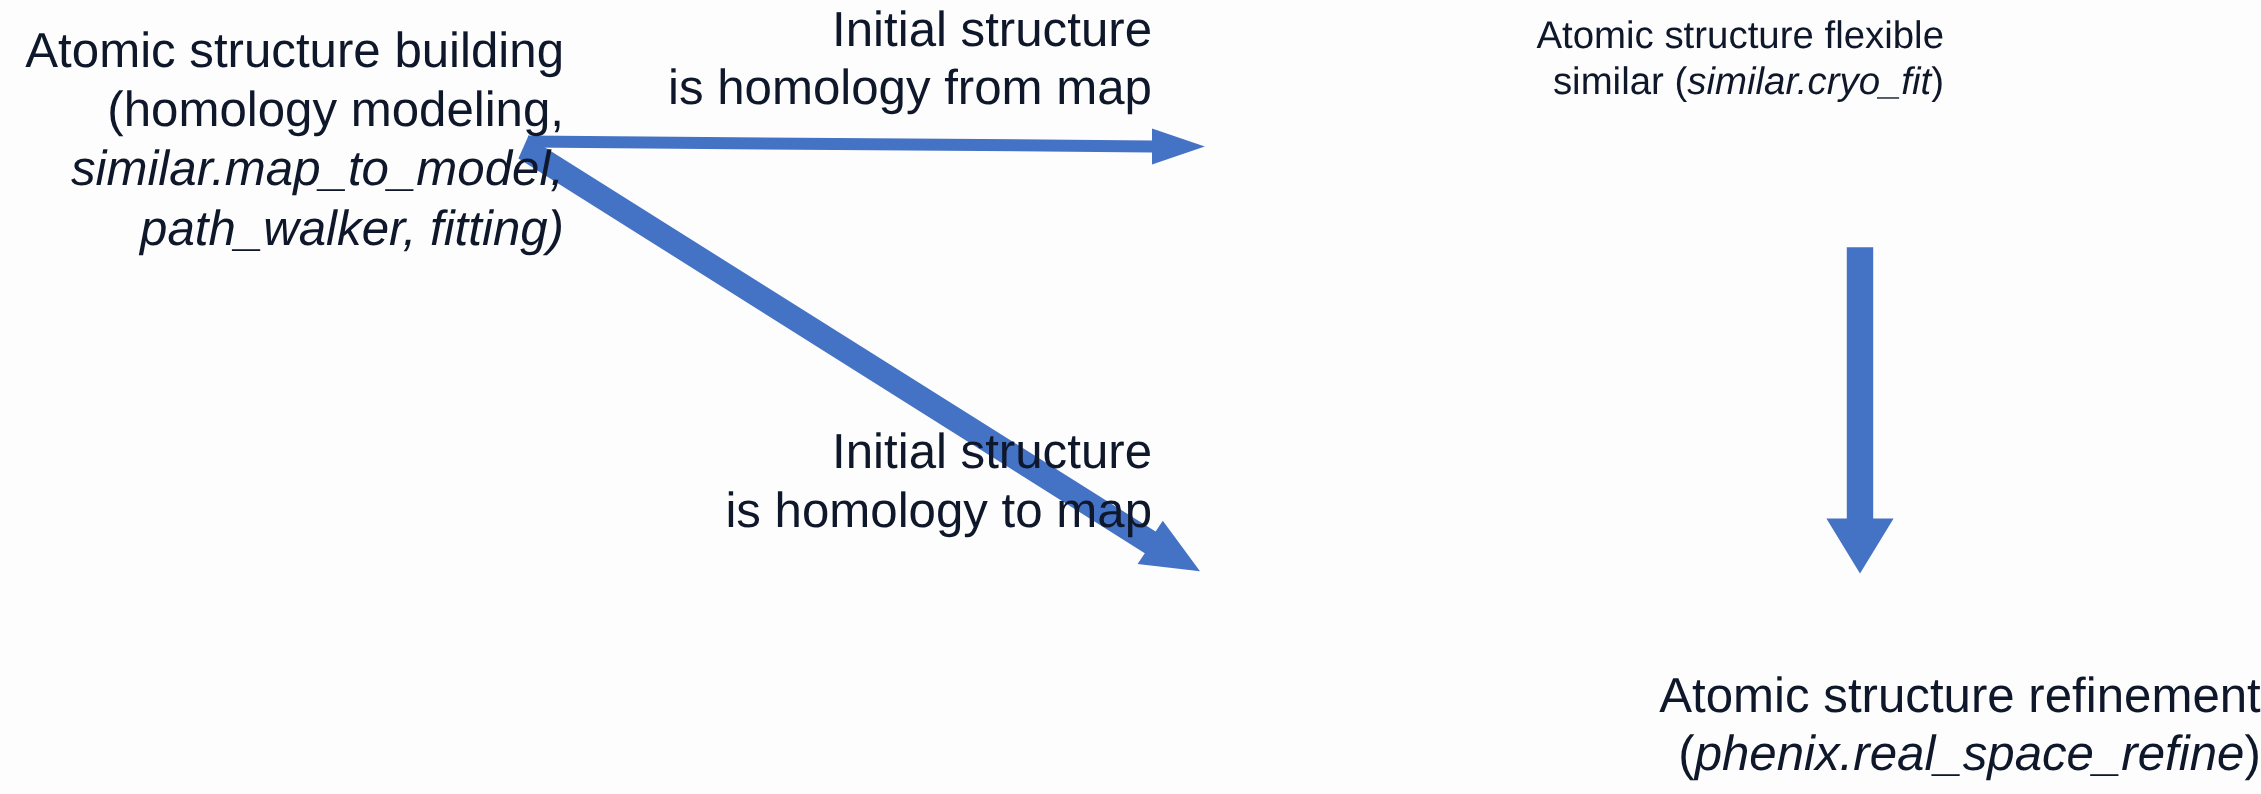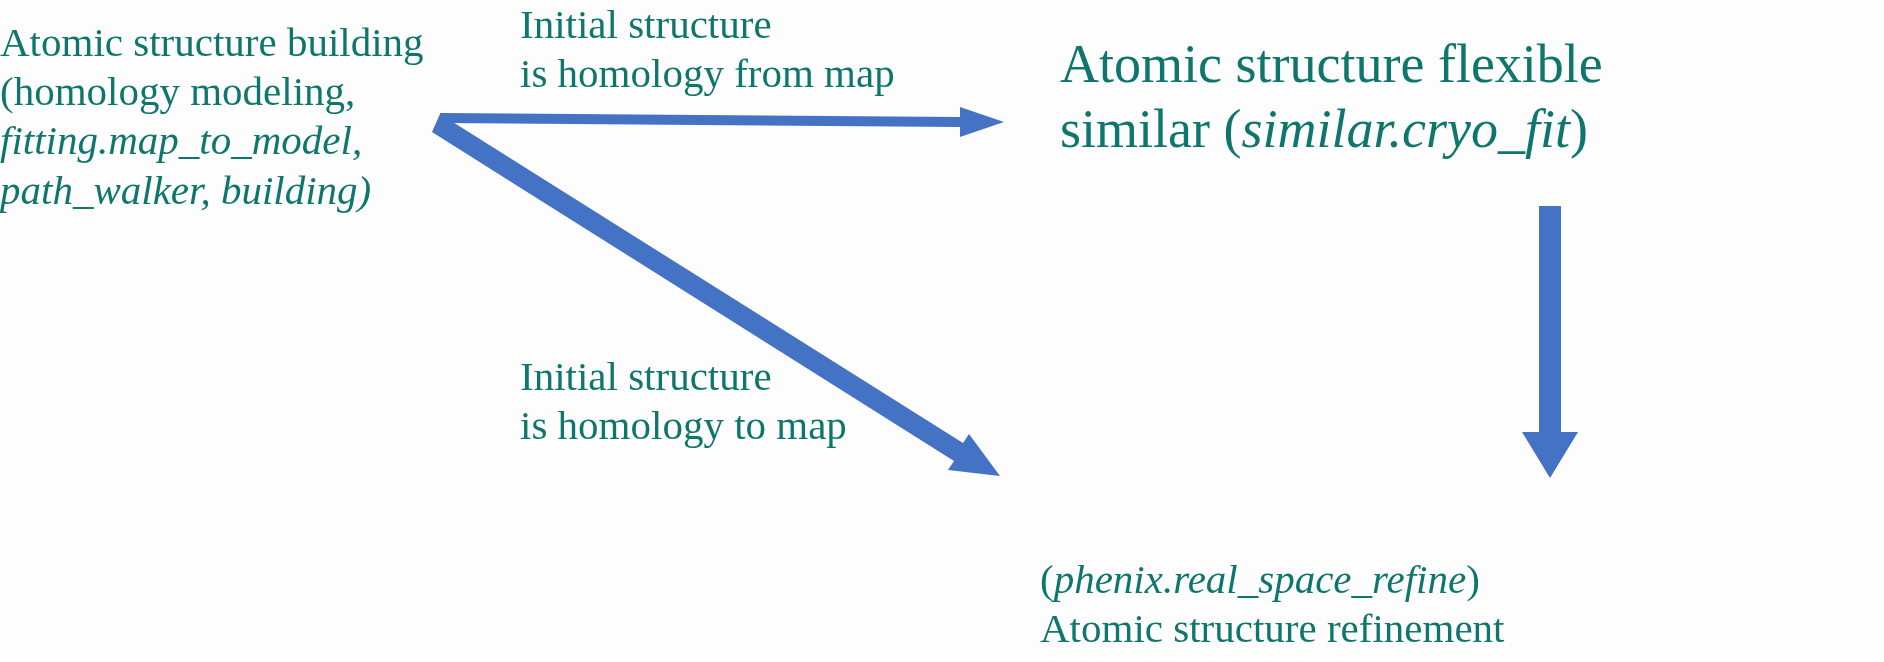--- a/index.html
+++ b/index.html
@@ -12,43 +12,42 @@
     position: relative;
     width: 1884px;
     height: 662px;
     background: #fdfdfd;
     overflow: hidden;
     font-family: "Liberation Sans", "DejaVu Sans", sans-serif;
     color: #000000;
   }
   .node {
     position: absolute;
-    text-align: left;
+    text-align: right;
     line-height: 1.20;
-    color: #0f766e;
+    color: #0f172a;
     white-space: nowrap;
-    font-family: Liberation Serif, serif;
   }
   .node .ln { display: block; }
   .italic { font-style: italic; }
 
   
   #node-building {
     left: 0px;
     top: 18px;
     width: 470px;
     font-size: 41px;
   }
 
   
   #node-fitting {
     left: 1060px;
-    top: 32px;
+    top: 10px;
     width: 560px;
-    font-size: 54px;
+    font-size: 32px;
   }
 
   
   #node-refinement {
     left: 1040px;
     top: 555px;
     width: 844px;
     font-size: 41px;
   }
 
@@ -94,37 +93,37 @@
     </g>
 
     <g>
       <path d="M 1539 206 L 1561 206 L 1561 432 L 1578 432 L 1550 478 L 1522 432 L 1539 432 Z" fill="#4472C4"></path>
     </g>
   </svg>
 
   <div class="node" id="node-building">
     <span class="ln">Atomic structure building</span>
     <span class="ln">(homology modeling,</span>
-    <span class="ln italic">fitting.map_to_model,</span>
-    <span class="ln"><span class="italic">path_walker, building)</span></span>
+    <span class="ln italic">similar.map_to_model,</span>
+    <span class="ln"><span class="italic">path_walker, fitting)</span></span>
   </div>
 
   <div class="node" id="label-different">
     <span class="ln">Initial structure</span>
     <span class="ln">is homology from map</span>
   </div>
 
   <div class="node" id="label-similar">
     <span class="ln">Initial structure</span>
     <span class="ln">is homology to map</span>
   </div>
 
   <div class="node" id="node-fitting">
     <span class="ln">Atomic structure flexible</span>
     <span class="ln"><span>similar (</span><span class="italic">similar.cryo_fit</span><span>)</span></span>
   </div>
 
   <div class="node" id="node-refinement">
+    <span class="ln">Atomic structure refinement</span>
     <span class="ln"><span>(</span><span class="italic">phenix.real_space_refine</span><span>)</span></span>
-    <span class="ln">Atomic structure refinement</span>
   </div>
 
 </div>
 
 </body></html>

